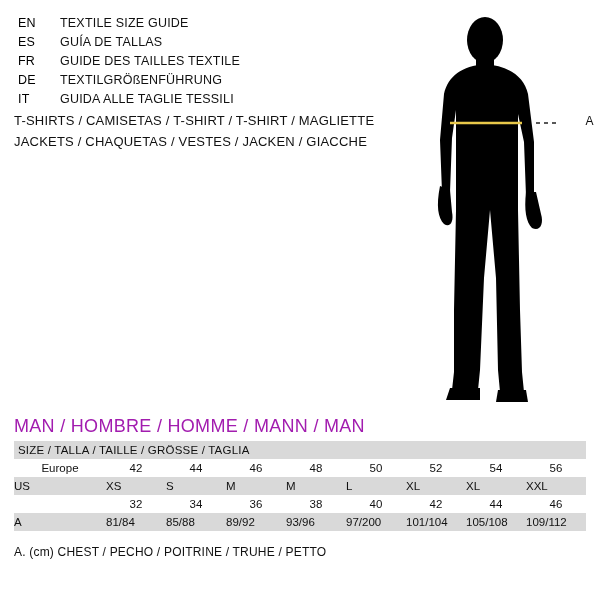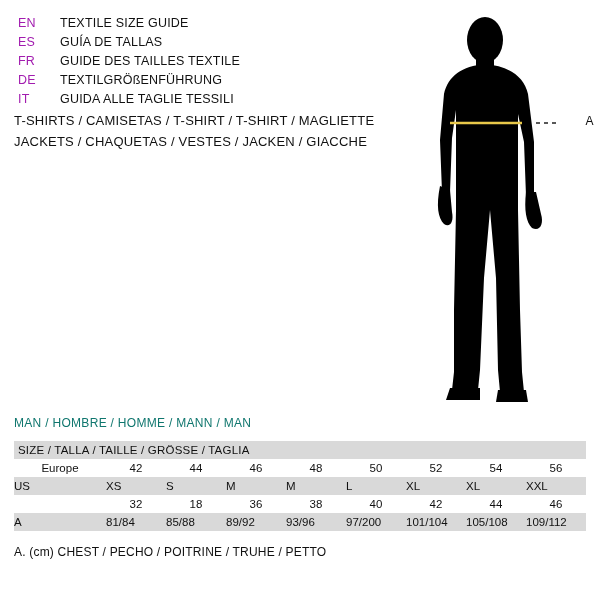--- a/index.html
+++ b/index.html
@@ -31,21 +31,21 @@
   .lang-row {
     display: flex;
     align-items: baseline;
     line-height: 19px;
     font-size: 12.5px;
     letter-spacing: 0.2px;
   }
   .lang-code {
     width: 42px;
     flex: 0 0 42px;
-    color: #a21caf;
+    color: #000000;
   }
   .lang-text {
     color: #111;
   }
 
   
   .cat-block {
     position: absolute;
     left: 14px;
     top: 110px;
@@ -76,23 +76,23 @@
     font-size: 12px;
     color: #111;
     letter-spacing: 0.5px;
   }
 
   
   .table-title {
     position: absolute;
     left: 14px;
     top: 416px;
-    font-size: 12px;
+    font-size: 18px;
     letter-spacing: 0.3px;
-    color: #0f766e;
+    color: #a21caf;
   }
   table.size-table {
     position: absolute;
     left: 14px;
     top: 441px;
     width: 572px;
     border-collapse: collapse;
     font-size: 11.5px;
     color: #111;
   }
@@ -245,21 +245,21 @@
         <td class="c-val">M</td>
         <td class="c-val">L</td>
         <td class="c-val">XL</td>
         <td class="c-val">XL</td>
         <td class="c-val">XXL</td>
       </tr>
 
       <tr class="row-plain">
         <td class="c-label"></td>
         <td class="c-val">32</td>
-        <td class="c-val">18</td>
+        <td class="c-val">34</td>
         <td class="c-val">36</td>
         <td class="c-val">38</td>
         <td class="c-val">40</td>
         <td class="c-val">42</td>
         <td class="c-val">44</td>
         <td class="c-val">46</td>
       </tr>
 
       <tr class="row-shade">
         <td class="c-label">A</td>

